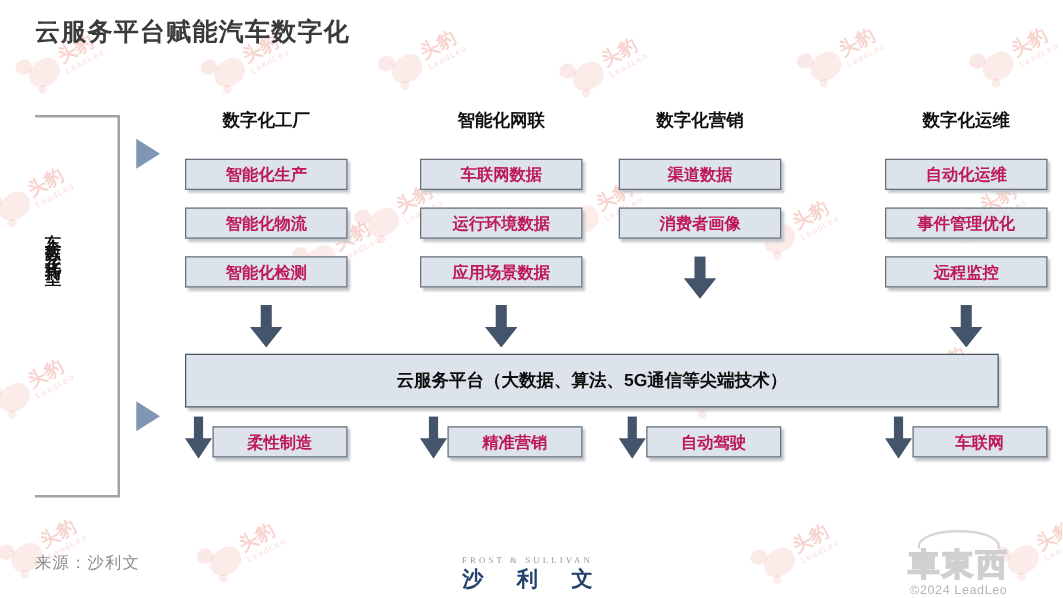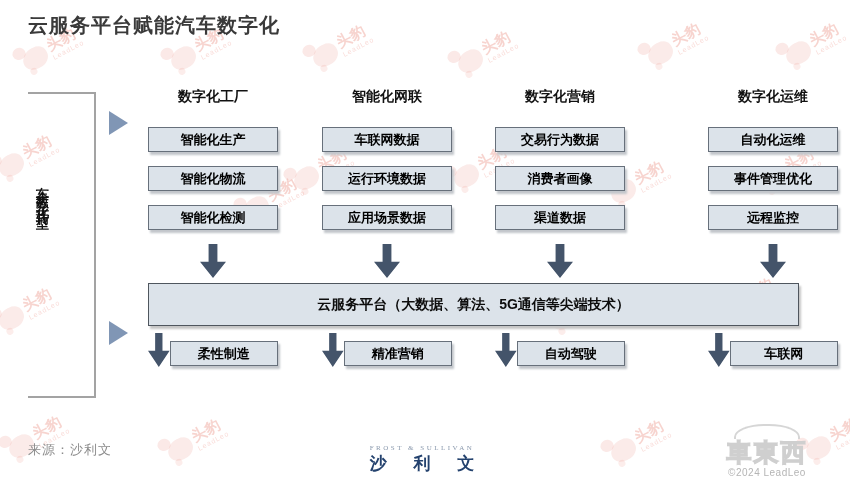--- a/index.html
+++ b/index.html
@@ -25,27 +25,27 @@
   #bk-v{left:94px;top:92px;width:2px;height:306px;}
   #side-label{
     left:33px;top:176px;writing-mode:vertical-rl;text-orientation:upright;
     font-size:13px;font-weight:bold;letter-spacing:5px;color:#111;
   }
   .tri-right{width:0;height:0;border-left:19px solid #8096b5;border-top:12px solid transparent;border-bottom:12px solid transparent;}
   #tri-1{left:109px;top:111px;}
   #tri-2{left:109px;top:321px;}
   
   .col{position:absolute;top:88px;width:130px;z-index:1;display:flex;flex-direction:column;align-items:center;}
-  .c0{left:148px;} .c1{left:322px;} .c2{left:495px;} .c3{left:708px;}
+  .c0{left:148px;} .c1{left:336px;} .c2{left:495px;} .c3{left:708px;}
   .col-header{height:20px;margin-bottom:19px;font-size:14px;font-weight:bold;text-align:center;white-space:nowrap;}
   .box{
     width:130px;height:25px;box-sizing:border-box;margin-bottom:14px;
     background:#dce3ea;border:1.5px solid #67707b;box-shadow:2px 2.5px 2px #c2c6cb;
     display:flex;align-items:center;justify-content:center;
-    font-size:13px;font-weight:bold;color:#000000;white-space:nowrap;
+    font-size:13px;font-weight:bold;color:#be185d;white-space:nowrap;
   }
   .arrow-down{
     width:26px;height:34px;background:#44546a;margin-top:0;
     clip-path:polygon(33% 0,67% 0,67% 52%,100% 52%,50% 100%,0 52%,33% 52%);
   }
   #band{
     left:148px;top:283px;width:651px;height:43px;box-sizing:border-box;
     background:#dce3ea;border:1.5px solid #4f565e;box-shadow:2px 2.5px 2px #c6c6c6;
     display:flex;align-items:center;justify-content:center;
     font-size:14px;font-weight:bold;color:#0d0d0d;
@@ -223,23 +223,22 @@
   <div class="col c1">
     <div class="col-header">智能化网联</div>
     <div class="box">车联网数据</div>
     <div class="box">运行环境数据</div>
     <div class="box">应用场景数据</div>
     <div class="arrow-down"></div>
   </div>
 
   <div class="col c2">
     <div class="col-header">数字化营销</div>
-    <div class="box">交易行为数据</div>
+    <div class="box">渠道数据</div>
     <div class="box">消费者画像</div>
-    <div class="box">渠道数据</div>
     <div class="arrow-down"></div>
   </div>
 
   <div class="col c3">
     <div class="col-header">数字化运维</div>
     <div class="box">自动化运维</div>
     <div class="box">事件管理优化</div>
     <div class="box">远程监控</div>
     <div class="arrow-down"></div>
   </div>

